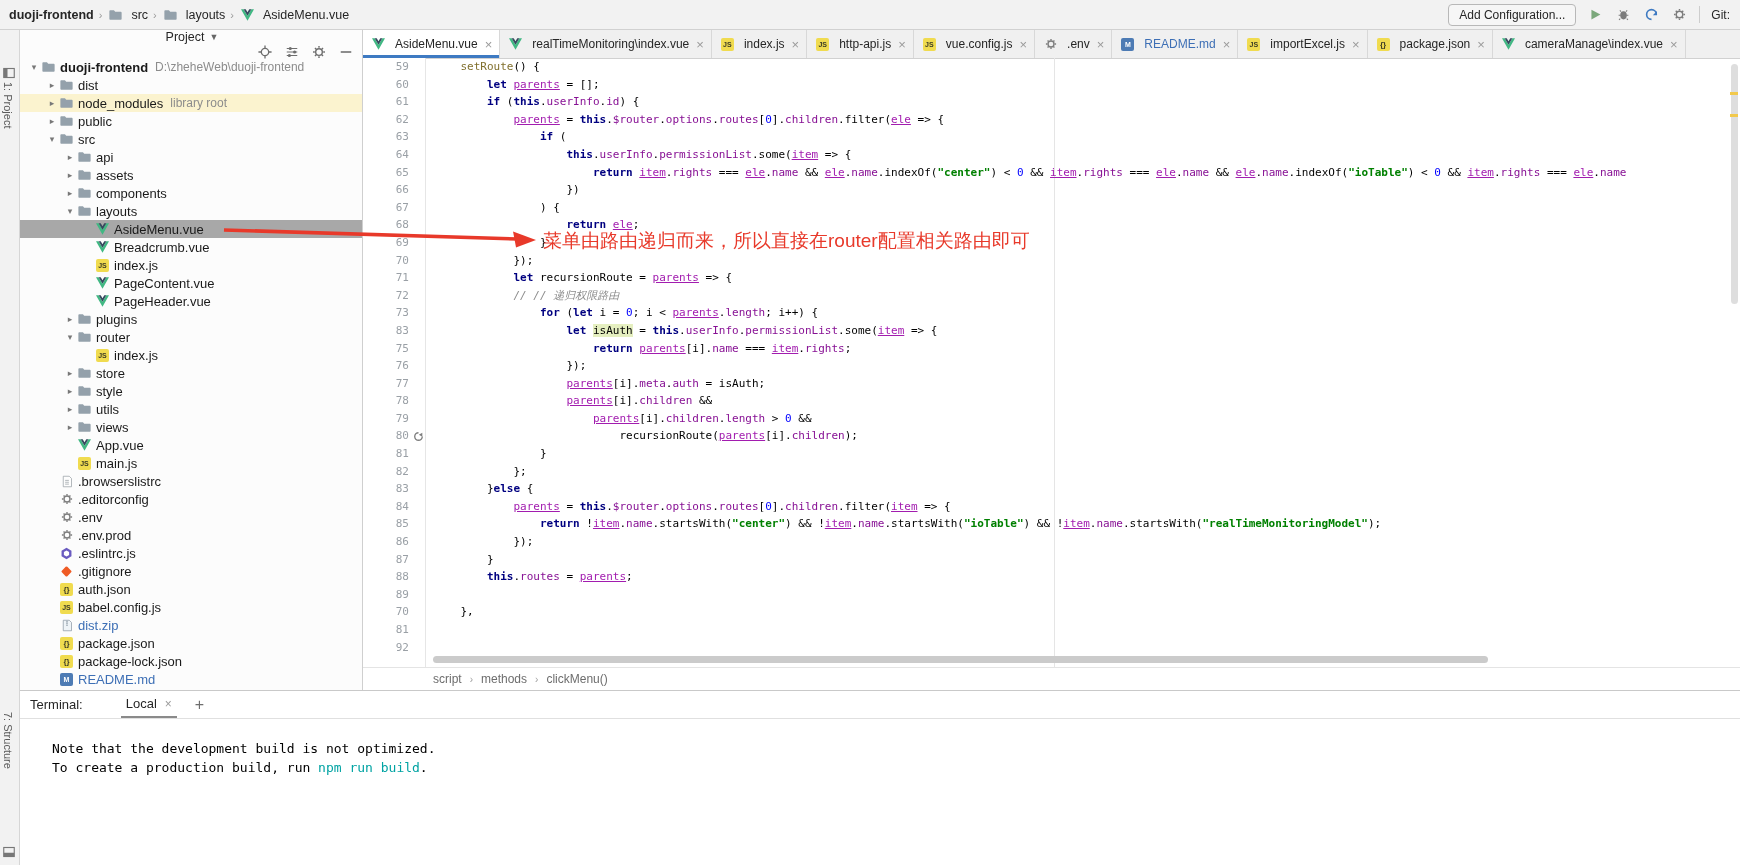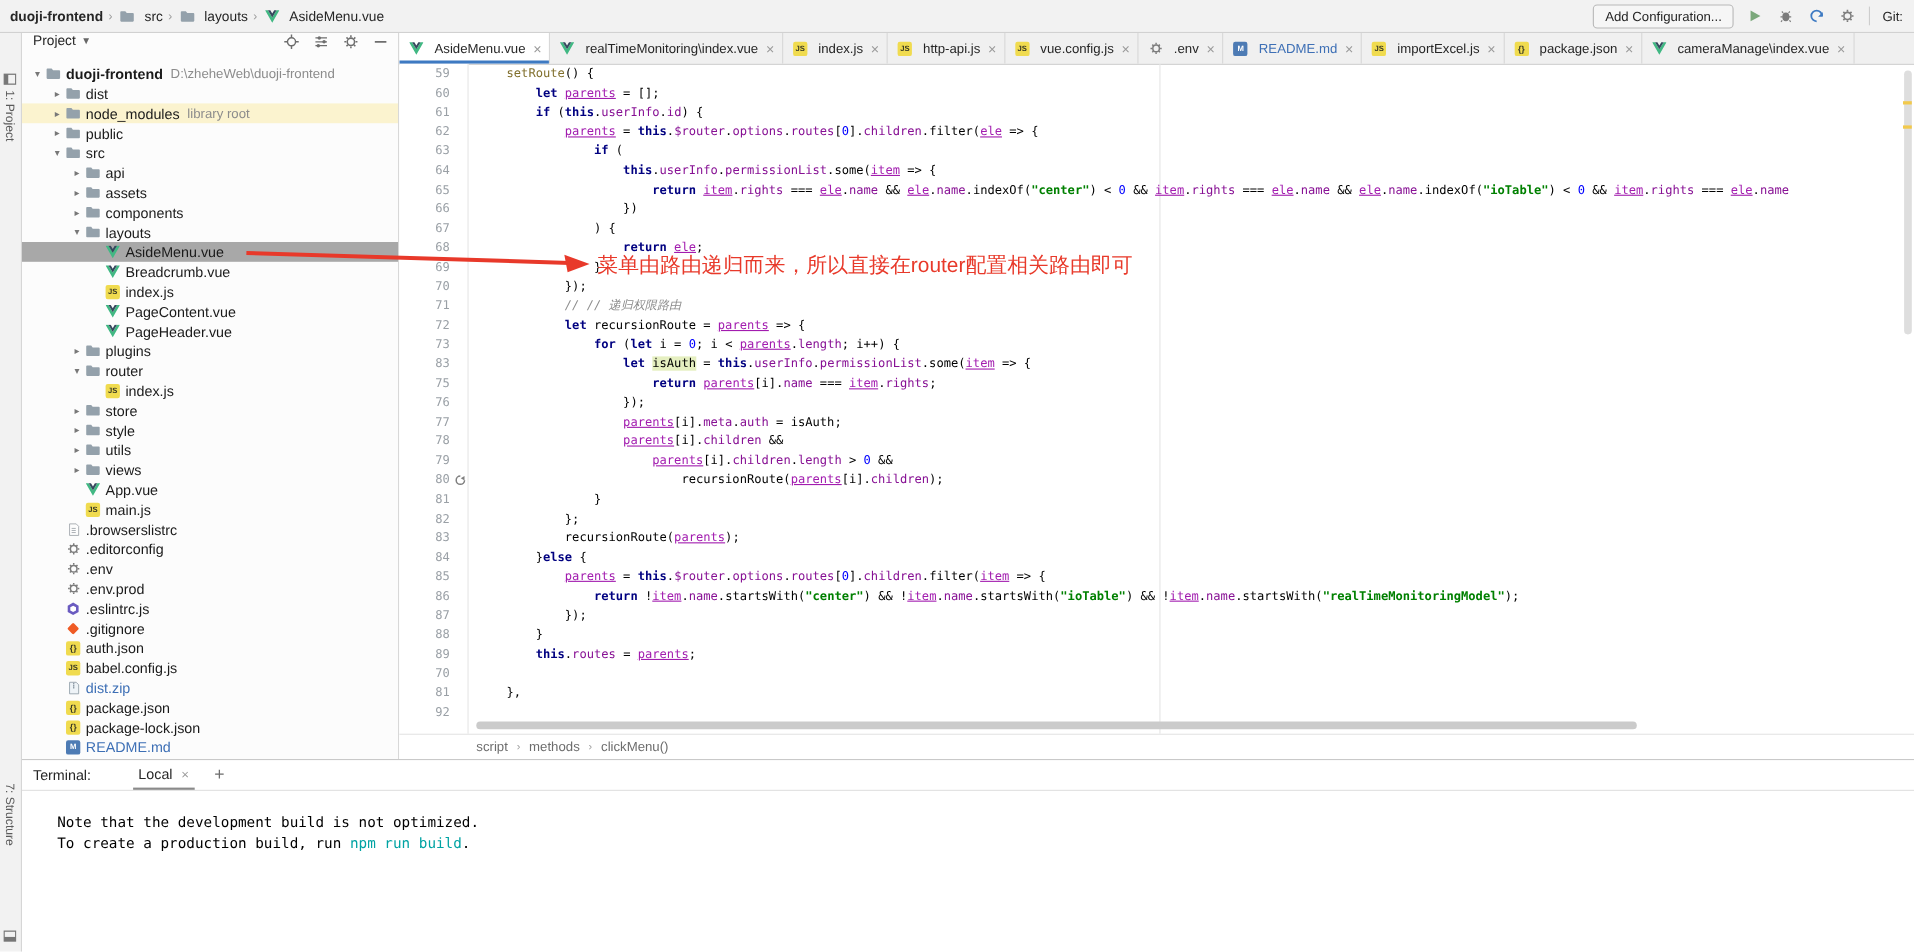--- a/index.html
+++ b/index.html
@@ -27,21 +27,21 @@
   .vtext{writing-mode:vertical-rl;font-size:11px;color:#5a5a5a;position:absolute;left:2px;white-space:nowrap;}
   .vt-top{top:52px;}
   .vt-bottom{bottom:96px;}
   .stripicon{position:absolute;left:3px;width:13px;height:13px;}
   .si-top{top:35px;}
   .si-bottom{bottom:8px;}
 
   
   .project{position:absolute;top:30px;left:20px;width:343px;bottom:175px;background:#fcfcfc;
            border-right:1px solid #cfcfcf;box-sizing:border-box;overflow:hidden;}
-  .pheader{height:28px;display:flex;align-items:flex-start;padding:0 8px 0 10px;font-size:12.5px;color:#262626;}
+  .pheader{height:28px;display:flex;align-items:center;padding:0 8px 0 10px;font-size:12.5px;color:#262626;flex-direction:column;}
   .ptitle{display:flex;align-items:center;gap:5px;}
   .pcaret{font-size:9px;color:#666;}
   .ptools{margin-left:auto;display:flex;gap:11px;align-items:center;}
   .ptool{width:16px;height:16px;display:inline-flex;align-items:center;justify-content:center;}
   .tree{position:absolute;top:28px;left:0;right:0;bottom:0;font-size:13px;color:#1a1a1a;overflow:hidden;}
   .trow{height:18px;display:flex;align-items:center;white-space:nowrap;box-sizing:border-box;}
   .trow.sel{background:#a8a8a8;}
   .trow.lib{background:#fbf3cf;}
   .tchev{width:12px;font-size:9px;color:#787878;display:inline-block;text-align:center;flex:none;}
   .fic{display:inline-flex;width:17px;justify-content:center;align-items:center;flex:none;margin-right:3px;}
@@ -686,33 +686,32 @@
         <div class="cl">        <span class="tk-k">if</span><span class="tk-t"> (</span><span class="tk-k">this</span><span class="tk-t">.</span><span class="tk-p">userInfo</span><span class="tk-t">.</span><span class="tk-p">id</span><span class="tk-t">) {</span></div>
         <div class="cl">            <span class="tk-u">parents</span><span class="tk-t"> = </span><span class="tk-k">this</span><span class="tk-t">.</span><span class="tk-p">$router</span><span class="tk-t">.</span><span class="tk-p">options</span><span class="tk-t">.</span><span class="tk-p">routes</span><span class="tk-t">[</span><span class="tk-n">0</span><span class="tk-t">].</span><span class="tk-p">children</span><span class="tk-t">.filter(</span><span class="tk-u">ele</span><span class="tk-t"> =&gt; {</span></div>
         <div class="cl">                <span class="tk-k">if</span><span class="tk-t"> (</span></div>
         <div class="cl">                    <span class="tk-k">this</span><span class="tk-t">.</span><span class="tk-p">userInfo</span><span class="tk-t">.</span><span class="tk-p">permissionList</span><span class="tk-t">.some(</span><span class="tk-u">item</span><span class="tk-t"> =&gt; {</span></div>
         <div class="cl">                        <span class="tk-k">return</span><span class="tk-t"> </span><span class="tk-u">item</span><span class="tk-t">.</span><span class="tk-p">rights</span><span class="tk-t"> === </span><span class="tk-u">ele</span><span class="tk-t">.</span><span class="tk-p">name</span><span class="tk-t"> &amp;&amp; </span><span class="tk-u">ele</span><span class="tk-t">.</span><span class="tk-p">name</span><span class="tk-t">.indexOf(</span><span class="tk-s">"center"</span><span class="tk-t">) &lt; </span><span class="tk-n">0</span><span class="tk-t"> &amp;&amp; </span><span class="tk-u">item</span><span class="tk-t">.</span><span class="tk-p">rights</span><span class="tk-t"> === </span><span class="tk-u">ele</span><span class="tk-t">.</span><span class="tk-p">name</span><span class="tk-t"> &amp;&amp; </span><span class="tk-u">ele</span><span class="tk-t">.</span><span class="tk-p">name</span><span class="tk-t">.indexOf(</span><span class="tk-s">"ioTable"</span><span class="tk-t">) &lt; </span><span class="tk-n">0</span><span class="tk-t"> &amp;&amp; </span><span class="tk-u">item</span><span class="tk-t">.</span><span class="tk-p">rights</span><span class="tk-t"> === </span><span class="tk-u">ele</span><span class="tk-t">.</span><span class="tk-p">name</span></div>
         <div class="cl">                    <span class="tk-t">})</span></div>
         <div class="cl">                <span class="tk-t">) {</span></div>
         <div class="cl">                    <span class="tk-k">return</span><span class="tk-t"> </span><span class="tk-u">ele</span><span class="tk-t">;</span></div>
         <div class="cl">                <span class="tk-t">}</span></div>
         <div class="cl">            <span class="tk-t">});</span></div>
+        <div class="cl">            <span class="tk-k">let</span><span class="tk-t"> recursionRoute = </span><span class="tk-u">parents</span><span class="tk-t"> =&gt; {</span></div>
         <div class="cl">            <span class="tk-c">// // 递归权限路由</span></div>
-        <div class="cl">            <span class="tk-k">let</span><span class="tk-t"> recursionRoute = </span><span class="tk-u">parents</span><span class="tk-t"> =&gt; {</span></div>
         <div class="cl">                <span class="tk-k">for</span><span class="tk-t"> (</span><span class="tk-k">let</span><span class="tk-t"> i = </span><span class="tk-n">0</span><span class="tk-t">; i &lt; </span><span class="tk-u">parents</span><span class="tk-t">.</span><span class="tk-p">length</span><span class="tk-t">; i++) {</span></div>
         <div class="cl">                    <span class="tk-k">let</span><span class="tk-t"> </span><span class="tk-h">isAuth</span><span class="tk-t"> = </span><span class="tk-k">this</span><span class="tk-t">.</span><span class="tk-p">userInfo</span><span class="tk-t">.</span><span class="tk-p">permissionList</span><span class="tk-t">.some(</span><span class="tk-u">item</span><span class="tk-t"> =&gt; {</span></div>
         <div class="cl">                        <span class="tk-k">return</span><span class="tk-t"> </span><span class="tk-u">parents</span><span class="tk-t">[i].</span><span class="tk-p">name</span><span class="tk-t"> === </span><span class="tk-u">item</span><span class="tk-t">.</span><span class="tk-p">rights</span><span class="tk-t">;</span></div>
         <div class="cl">                    <span class="tk-t">});</span></div>
         <div class="cl">                    <span class="tk-u">parents</span><span class="tk-t">[i].</span><span class="tk-p">meta</span><span class="tk-t">.</span><span class="tk-p">auth</span><span class="tk-t"> = isAuth;</span></div>
         <div class="cl">                    <span class="tk-u">parents</span><span class="tk-t">[i].</span><span class="tk-p">children</span><span class="tk-t"> &amp;&amp;</span></div>
         <div class="cl">                        <span class="tk-u">parents</span><span class="tk-t">[i].</span><span class="tk-p">children</span><span class="tk-t">.</span><span class="tk-p">length</span><span class="tk-t"> &gt; </span><span class="tk-n">0</span><span class="tk-t"> &amp;&amp;</span></div>
         <div class="cl">                            <span class="tk-t">recursionRoute(</span><span class="tk-u">parents</span><span class="tk-t">[i].</span><span class="tk-p">children</span><span class="tk-t">);</span></div>
         <div class="cl">                <span class="tk-t">}</span></div>
         <div class="cl">            <span class="tk-t">};</span></div>
-        <div class="cl">            <span class="tk-t">recursionRoute(</span><span class="tk-u">parents</span><span class="tk-t">);</span></div>
         <div class="cl">        <span class="tk-t">}</span><span class="tk-k">else</span><span class="tk-t"> {</span></div>
         <div class="cl">            <span class="tk-u">parents</span><span class="tk-t"> = </span><span class="tk-k">this</span><span class="tk-t">.</span><span class="tk-p">$router</span><span class="tk-t">.</span><span class="tk-p">options</span><span class="tk-t">.</span><span class="tk-p">routes</span><span class="tk-t">[</span><span class="tk-n">0</span><span class="tk-t">].</span><span class="tk-p">children</span><span class="tk-t">.filter(</span><span class="tk-u">item</span><span class="tk-t"> =&gt; {</span></div>
         <div class="cl">                <span class="tk-k">return</span><span class="tk-t"> !</span><span class="tk-u">item</span><span class="tk-t">.</span><span class="tk-p">name</span><span class="tk-t">.startsWith(</span><span class="tk-s">"center"</span><span class="tk-t">) &amp;&amp; !</span><span class="tk-u">item</span><span class="tk-t">.</span><span class="tk-p">name</span><span class="tk-t">.startsWith(</span><span class="tk-s">"ioTable"</span><span class="tk-t">) &amp;&amp; !</span><span class="tk-u">item</span><span class="tk-t">.</span><span class="tk-p">name</span><span class="tk-t">.startsWith(</span><span class="tk-s">"realTimeMonitoringModel"</span><span class="tk-t">);</span></div>
         <div class="cl">            <span class="tk-t">});</span></div>
         <div class="cl">        <span class="tk-t">}</span></div>
         <div class="cl">        <span class="tk-k">this</span><span class="tk-t">.</span><span class="tk-p">routes</span><span class="tk-t"> = </span><span class="tk-u">parents</span><span class="tk-t">;</span></div>
         <div class="cl"></div>
         <div class="cl">    <span class="tk-t">},</span></div>
       </div>
   </div>

